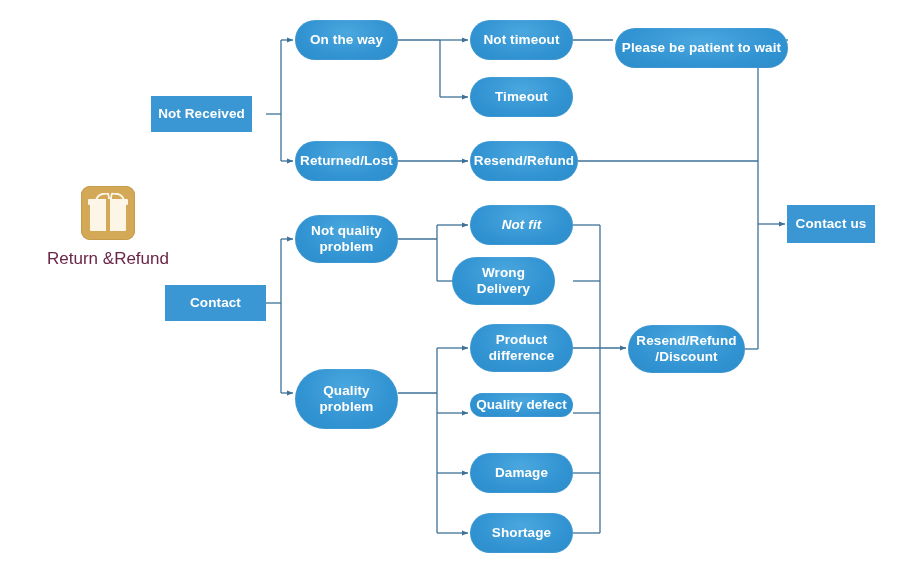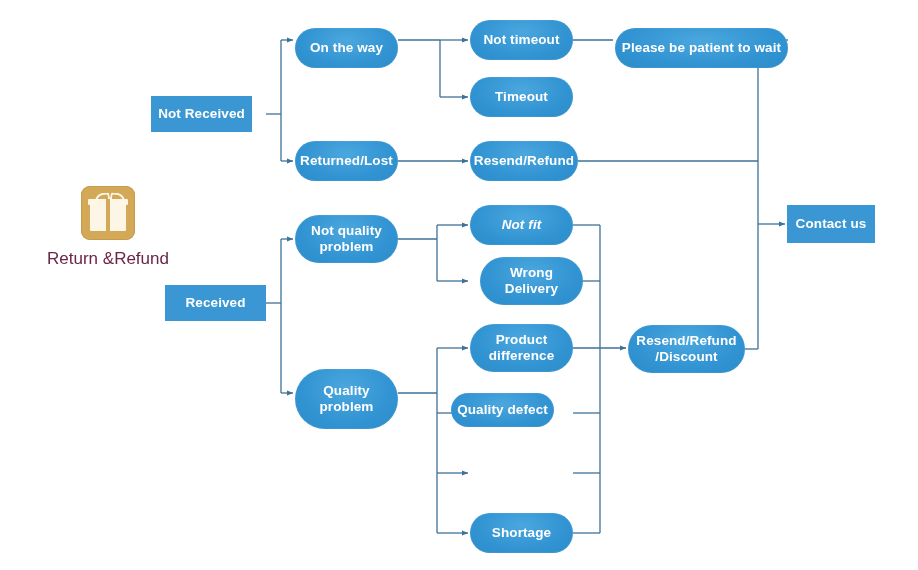--- a/index.html
+++ b/index.html
@@ -195,24 +195,24 @@
       <div class="bow-r"></div>
       <div class="ribbon-v"></div>
     </div>
     <div id="root-label" style="color: rgb(107, 37, 71);">Return &amp;Refund</div>
   </div>
 
   <div class="node rect" id="n-not-received" style="left: 151px; top: 96px; width: 101px; height: 36px;">
     <span>Not Received</span>
   </div>
   <div class="node rect" id="n-received" style="left: 165px; top: 285px; width: 101px; height: 36px;">
-    <span>Received</span>
-  </div>
-
-  <div class="node pill" id="n-on-the-way" style="left: 295px; top: 20px; width: 103px; height: 40px; margin-top: 8px;">
+    <span>Contact</span>
+  </div>
+
+  <div class="node pill" id="n-on-the-way" style="left: 295px; top: 20px; width: 103px; height: 40px;">
     <span>On the way</span>
   </div>
   <div class="node pill" id="n-returned-lost" style="left: 295px; top: 141px; width: 103px; height: 40px;">
     <span>Returned/Lost</span>
   </div>
   <div class="node pill" id="n-not-quality-problem" style="left: 295px; top: 215px; width: 103px; height: 48px;">
     <span>Not quality
 problem</span>
   </div>
   <div class="node pill" id="n-quality-problem" style="left: 295px; top: 369px; width: 103px; height: 60px;">
@@ -225,30 +225,33 @@
   </div>
   <div class="node pill" id="n-timeout" style="left: 470px; top: 77px; width: 103px; height: 40px;">
     <span>Timeout</span>
   </div>
   <div class="node pill" id="n-resend-refund" style="left: 470px; top: 141px; width: 108px; height: 40px;">
     <span>Resend/Refund</span>
   </div>
   <div class="node pill" id="n-not-fit" style="left: 470px; top: 205px; width: 103px; height: 40px; font-style: italic;">
     <span>Not fit</span>
   </div>
-  <div class="node pill" id="n-wrong-delivery" style="left: 480px; top: 257px; width: 103px; height: 48px;">
+  <div class="node pill" id="n-wrong-delivery" style="left: 452px; top: 257px; width: 103px; height: 48px;">
     <span>Wrong
 Delivery</span>
   </div>
   <div class="node pill" id="n-product-difference" style="left: 470px; top: 324px; width: 103px; height: 48px;">
     <span>Product
 difference</span>
   </div>
-  <div class="node pill" id="n-quality-defect" style="left: 451px; top: 393px; width: 103px; height: 34px;">
+  <div class="node pill" id="n-quality-defect" style="left: 470px; top: 393px; width: 103px; height: 24px;">
     <span>Quality defect</span>
+  </div>
+  <div class="node pill" id="n-damage" style="left: 470px; top: 453px; width: 103px; height: 40px;">
+    <span>Damage</span>
   </div>
   <div class="node pill" id="n-shortage" style="left: 470px; top: 513px; width: 103px; height: 40px;">
     <span>Shortage</span>
   </div>
 
   <div class="node pill" id="n-please-be-patient" style="left: 615px; top: 28px; width: 173px; height: 40px;">
     <span>Please be patient to wait</span>
   </div>
   <div class="node pill" id="n-resend-refund-discount" style="left: 628px; top: 325px; width: 117px; height: 48px;">
     <span>Resend/Refund

